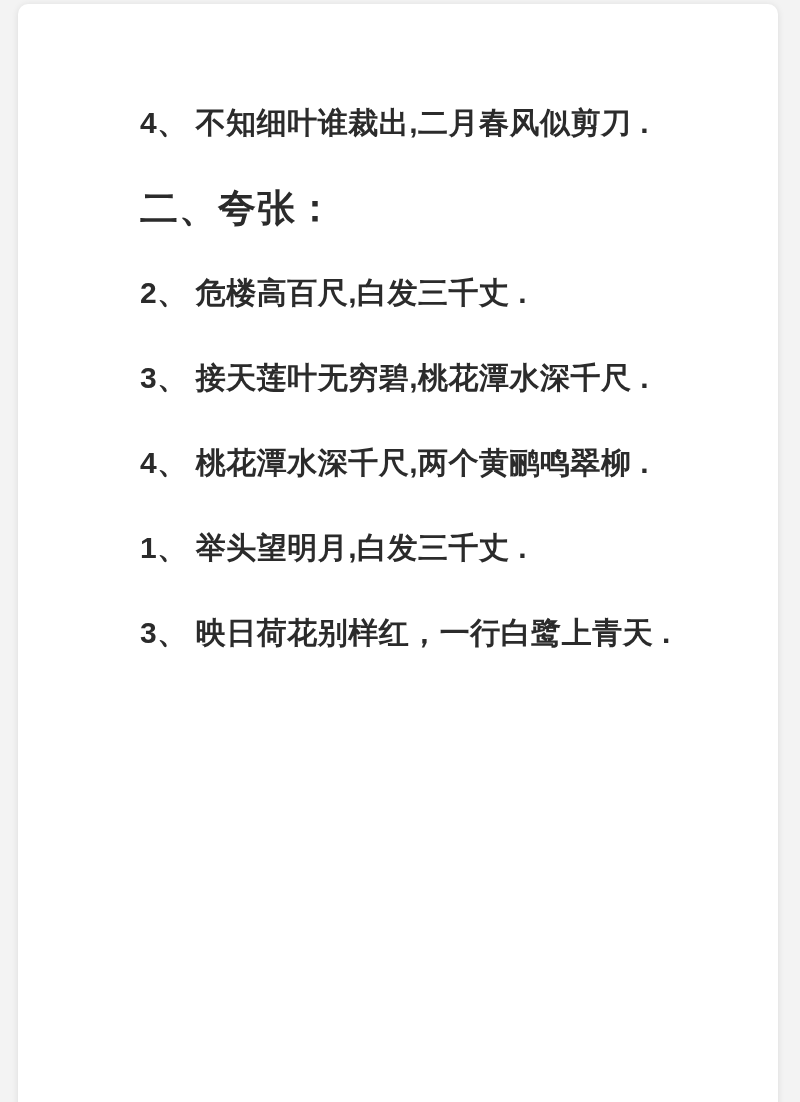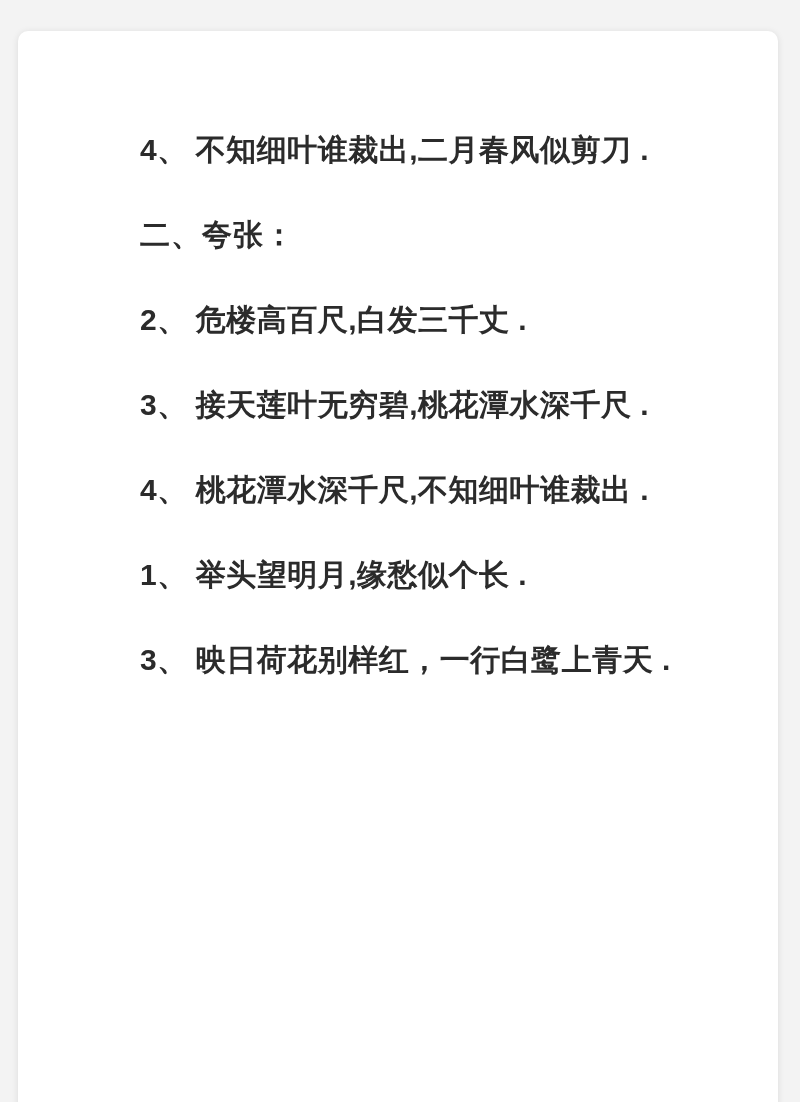--- a/index.html
+++ b/index.html
@@ -7,21 +7,20 @@
     width: 800px;
     height: 1102px;
     overflow: hidden;
     background: #f3f3f3;
     font-family: "Liberation Sans", sans-serif;
   }
   .page {
     position: relative;
     width: 800px;
     height: 866px;
-    margin-top: 27px;
   }
   .card {
     position: absolute;
     left: 18px;
     top: 4px;
     width: 760px;
     height: 1110px;
     background: #ffffff;
     border-radius: 10px 10px 0 0;
     box-shadow: 0 1px 7px rgba(0,0,0,0.10);
@@ -33,21 +32,21 @@
     font-weight: 700;
     color: #2b2b2b;
     letter-spacing: 0.5px;
     margin-bottom: 55px;
     white-space: nowrap;
   }
   .line .num {
     margin-right: 8px;
   }
   .heading {
-    font-size: 30px;
+    font-size: 38px;
     line-height: 30px;
     font-weight: 700;
     color: #2b2b2b;
     letter-spacing: 1px;
     margin-bottom: 55px;
     white-space: nowrap;
   }
 </style>
 </head>
 <body>
@@ -66,26 +65,26 @@
 
     <p class="line">
       <span class="num">2、</span><span>危楼高百尺,白发三千丈 .</span>
     </p>
 
     <p class="line">
       <span class="num">3、</span><span>接天莲叶无穷碧,桃花潭水深千尺 .</span>
     </p>
 
     <p class="line">
-      <span class="num">4、</span><span>桃花潭水深千尺,不知细叶谁裁出 .</span>
+      <span class="num">4、</span><span>桃花潭水深千尺,两个黄鹂鸣翠柳 .</span>
     </p>
 
 
     <p class="line">
-      <span class="num">1、</span><span>举头望明月,缘愁似个长 .</span>
+      <span class="num">1、</span><span>举头望明月,白发三千丈 .</span>
     </p>
 
 
     <p class="line">
       <span class="num">3、</span><span>映日荷花别样红，一行白鹭上青天 .</span>
     </p>
 
   </div>
 </div>
 

